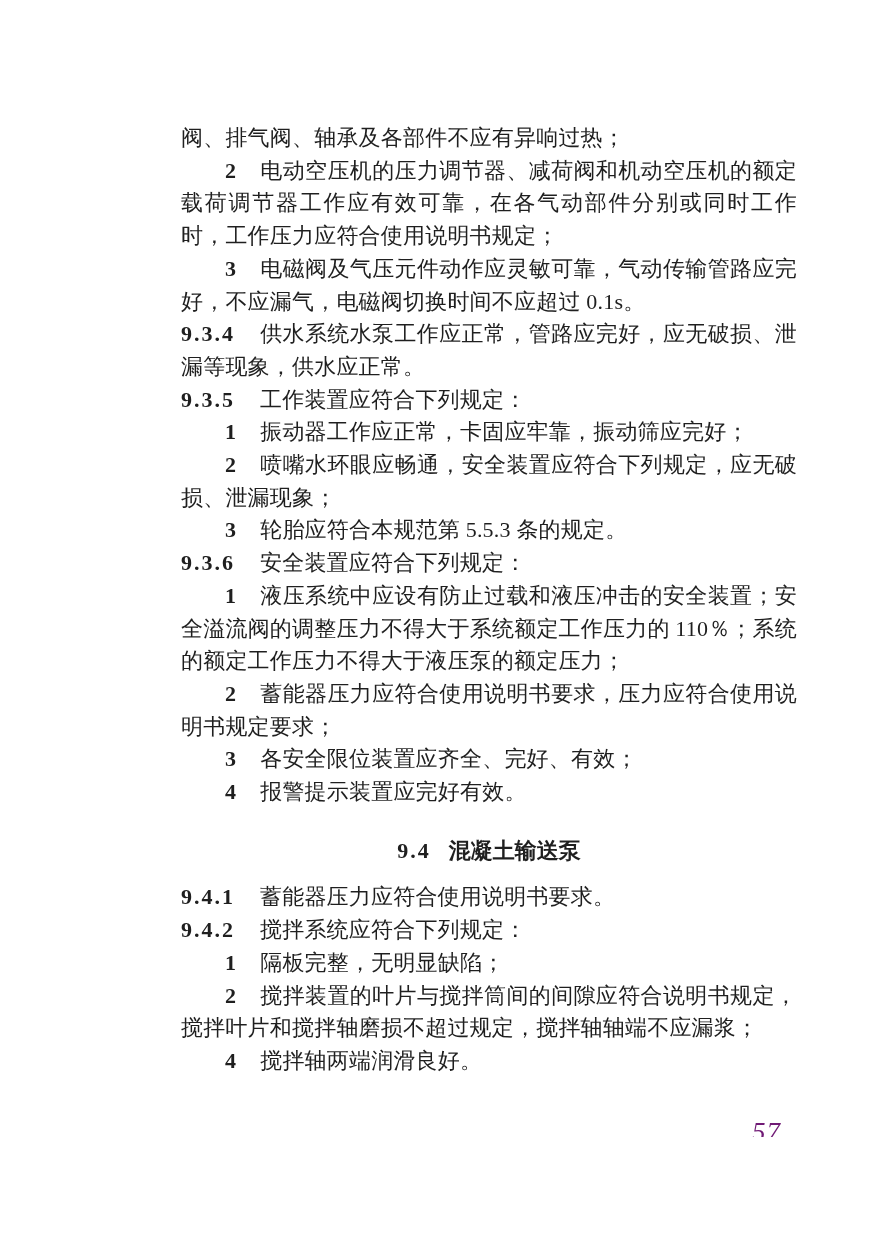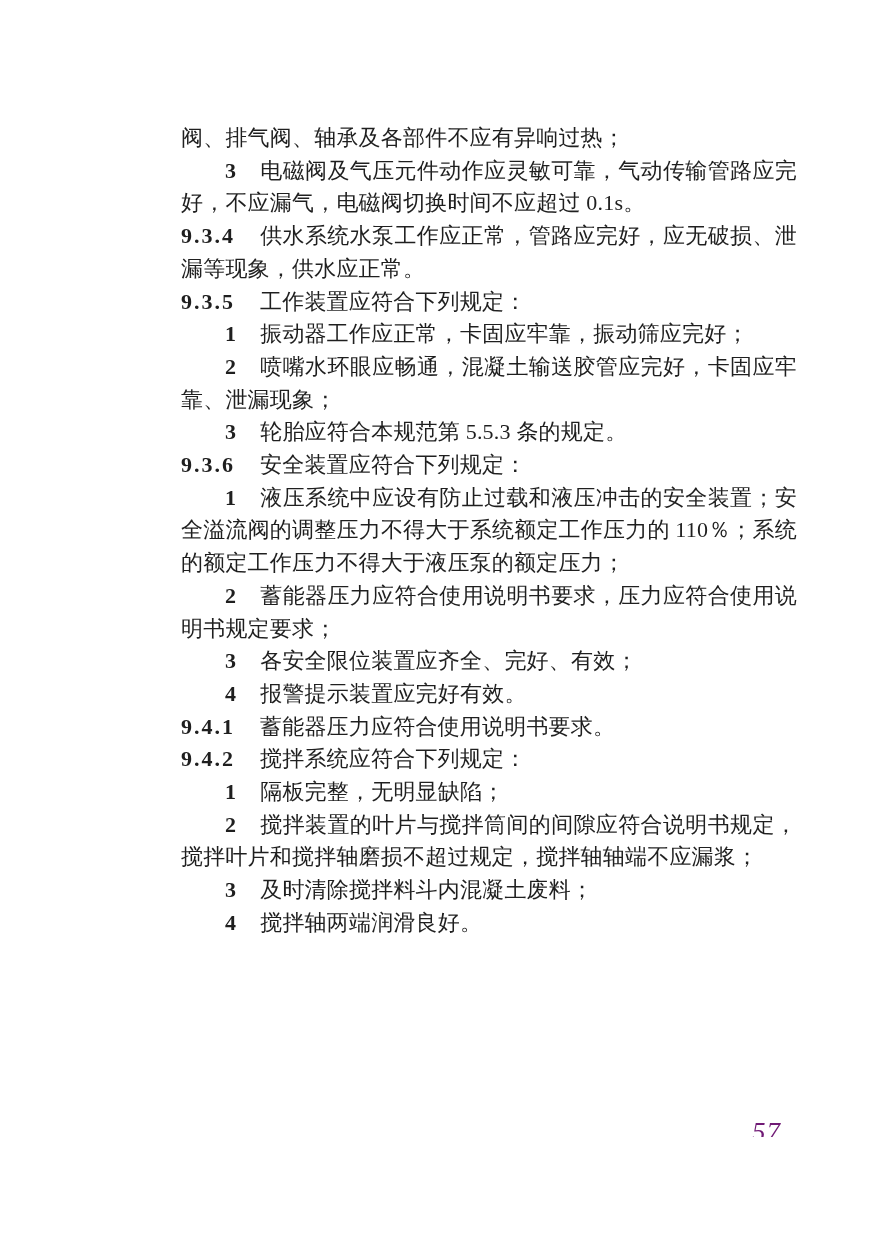--- a/index.html
+++ b/index.html
@@ -65,52 +65,53 @@
   }
 </style>
 </head>
 <body>
 
 <div class="page">
   <div class="text-column">
 
     <p class="para">阀、排气阀、轴承及各部件不应有异响过热；</p>
 
+    <p class="para item"><span class="inum">2</span><span>电动空压机的压力调节器、减荷阀和机动空压机的额定载荷调节器工作应有效可靠，在各气动部件分别或同时工作时，工作压力应符合使用说明书规定；</span></p>
 
     <p class="para item"><span class="inum">3</span><span>电磁阀及气压元件动作应灵敏可靠，气动传输管路应完好，不应漏气，电磁阀切换时间不应超过 0.1s。</span></p>
 
     <p class="para"><span class="cnum">9.3.4</span><span>供水系统水泵工作应正常，管路应完好，应无破损、泄漏等现象，供水应正常。</span></p>
 
     <p class="para"><span class="cnum">9.3.5</span><span>工作装置应符合下列规定：</span></p>
 
     <p class="para item"><span class="inum">1</span><span>振动器工作应正常，卡固应牢靠，振动筛应完好；</span></p>
 
-    <p class="para item"><span class="inum">2</span><span>喷嘴水环眼应畅通，混凝土输送胶管应完好，卡固应牢靠、泄漏现象；</span></p>
+    <p class="para item"><span class="inum">2</span><span>喷嘴水环眼应畅通，安全装置应符合下列规定，应无破损、泄漏现象；</span></p>
 
     <p class="para item"><span class="inum">3</span><span>轮胎应符合本规范第 5.5.3 条的规定。</span></p>
 
     <p class="para"><span class="cnum">9.3.6</span><span>安全装置应符合下列规定：</span></p>
 
     <p class="para item"><span class="inum">1</span><span>液压系统中应设有防止过载和液压冲击的安全装置；安全溢流阀的调整压力不得大于系统额定工作压力的 110％；系统的额定工作压力不得大于液压泵的额定压力；</span></p>
 
     <p class="para item"><span class="inum">2</span><span>蓄能器压力应符合使用说明书要求，压力应符合使用说明书规定要求；</span></p>
 
     <p class="para item"><span class="inum">3</span><span>各安全限位装置应齐全、完好、有效；</span></p>
 
     <p class="para item"><span class="inum">4</span><span>报警提示装置应完好有效。</span></p>
 
+    <h2 class="heading"><span class="hnum">9.4</span><span>混凝土输送泵</span></h2>
 
     <p class="para"><span class="cnum">9.4.1</span><span>蓄能器压力应符合使用说明书要求。</span></p>
 
     <p class="para"><span class="cnum">9.4.2</span><span>搅拌系统应符合下列规定：</span></p>
 
     <p class="para item"><span class="inum">1</span><span>隔板完整，无明显缺陷；</span></p>
 
     <p class="para item"><span class="inum">2</span><span>搅拌装置的叶片与搅拌筒间的间隙应符合说明书规定，搅拌叶片和搅拌轴磨损不超过规定，搅拌轴轴端不应漏浆；</span></p>
 
-    <p class="para item"><span class="inum">3</span><span>及时清除搅拌料斗内混凝土废料；</span></p>
 
     <p class="para item"><span class="inum">4</span><span>搅拌轴两端润滑良好。</span></p>
 
   </div>
 
   <span class="folio">57</span>
 </div>
 
 </body></html>

